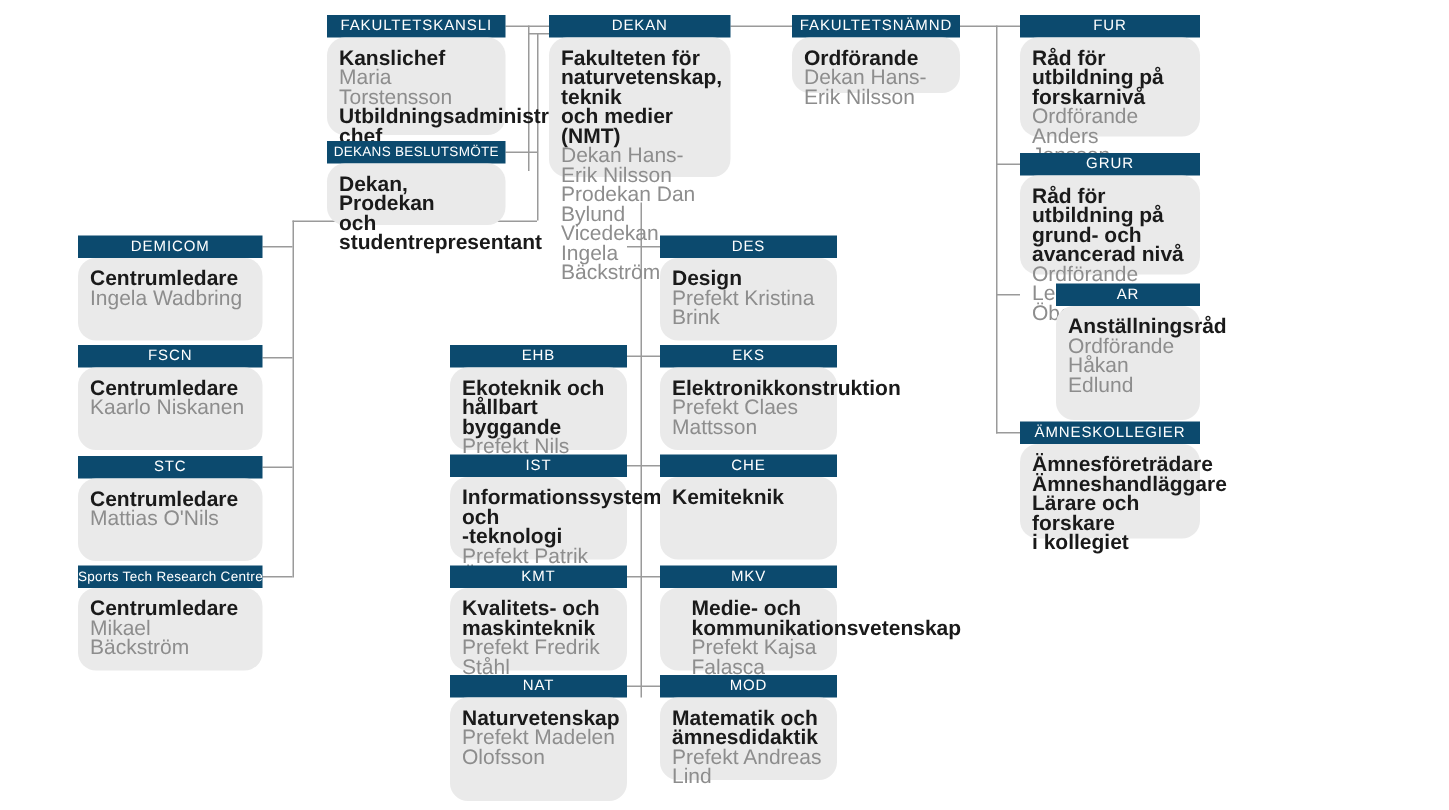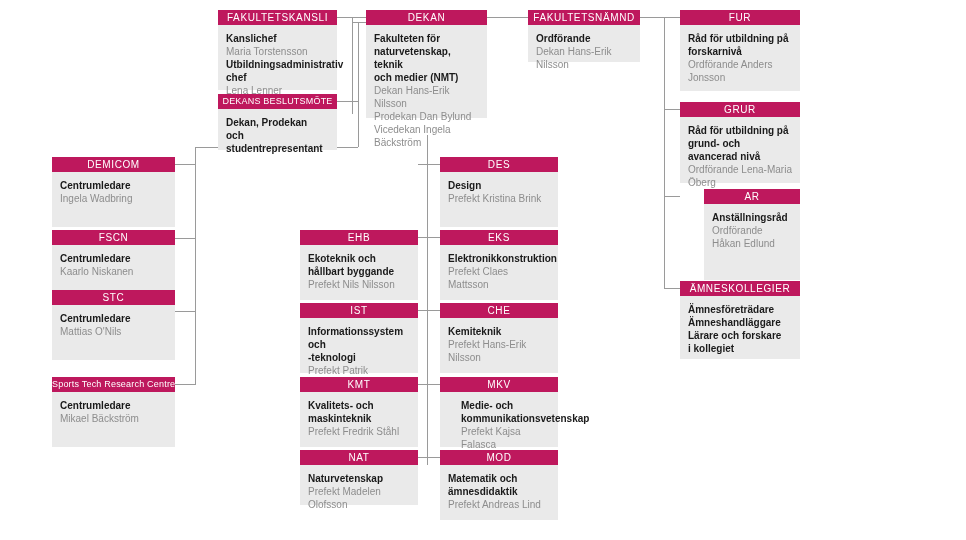--- a/index.html
+++ b/index.html
@@ -11,30 +11,30 @@
   #chart{position:absolute;left:0;top:0;width:966px;height:540px;}
 
   
   .line{position:absolute;background:#9a9a9a;}
   .line.h{height:1px;}
   .line.v{width:1px;}
 
   
   .box{position:absolute;box-sizing:border-box;}
   .box .hdr{
-    background:#be185d;color:#ffffff;
+    background:#0c4a6e;color:#ffffff;
     font-size:10px;letter-spacing:.6px;
     text-align:center;line-height:15px;height:15px;
     white-space:nowrap;overflow:hidden;
   }
   .box .hdr.small{font-size:9px;letter-spacing:.2px;}
   .box .body{
     background:#eaeaea;box-sizing:border-box;
     padding:7px 8px 6px 8px;
-    font-size:10px;line-height:13px;color:#8d8d8d;
+    font-size:14px;line-height:13px;color:#8d8d8d;border-radius:12px;
   }
   .box .body .b{color:#1a1a1a;font-weight:bold;display:block;}
   .box .body .n{color:#8d8d8d;display:block;}
 </style>
 </head>
 <body>
 
 <div id="chart">
 
   <div class="line h" style="left:337px;top:17px;width:29px;"></div>
@@ -153,21 +153,21 @@
   </div>
 
   <div class="box" style="left:52px;top:230px;width:123px;">
     <div class="hdr">FSCN</div>
     <div class="body" style="height:55px;">
       <span class="b">Centrumledare</span>
       <span class="n">Kaarlo Niskanen</span>
     </div>
   </div>
 
-  <div class="box" style="left:52px;top:290px;width:123px;">
+  <div class="box" style="left:52px;top:304px;width:123px;">
     <div class="hdr">STC</div>
     <div class="body" style="height:55px;">
       <span class="b">Centrumledare</span>
       <span class="n">Mattias O'Nils</span>
     </div>
   </div>
 
   <div class="box" style="left:52px;top:377px;width:123px;">
     <div class="hdr small">Sports Tech Research Centre</div>
     <div class="body" style="height:55px;">
@@ -198,21 +198,21 @@
   <div class="box" style="left:300px;top:377px;width:118px;">
     <div class="hdr">KMT</div>
     <div class="body" style="height:55px;">
       <span class="b">Kvalitets- och maskinteknik</span>
       <span class="n">Prefekt Fredrik Ståhl</span>
     </div>
   </div>
 
   <div class="box" style="left:300px;top:450px;width:118px;">
     <div class="hdr">NAT</div>
-    <div class="body" style="height:40px;">
+    <div class="body" style="height:69px;">
       <span class="b">Naturvetenskap</span>
       <span class="n">Prefekt Madelen Olofsson</span>
     </div>
   </div>
 
   <div class="box" style="left:440px;top:230px;width:118px;">
     <div class="hdr">EKS</div>
     <div class="body" style="height:55px;">
       <span class="b">Elektronikkonstruktion</span>
       <span class="n">Prefekt Claes Mattsson</span>
@@ -224,21 +224,20 @@
     <div class="body" style="height:55px;">
       <span class="b">Design</span>
       <span class="n">Prefekt Kristina Brink</span>
     </div>
   </div>
 
   <div class="box" style="left:440px;top:303px;width:118px;">
     <div class="hdr">CHE</div>
     <div class="body" style="height:55px;">
       <span class="b">Kemiteknik</span>
-      <span class="n">Prefekt Hans-Erik Nilsson</span>
     </div>
   </div>
 
   <div class="box" style="left:440px;top:377px;width:118px;">
     <div class="hdr">MKV</div>
     <div class="body" style="height:55px;padding-left:21px;">
       <span class="b">Medie- och</span>
       <span class="b">kommunikationsvetenskap</span>
       <span class="n">Prefekt Kajsa Falasca</span>
     </div>

